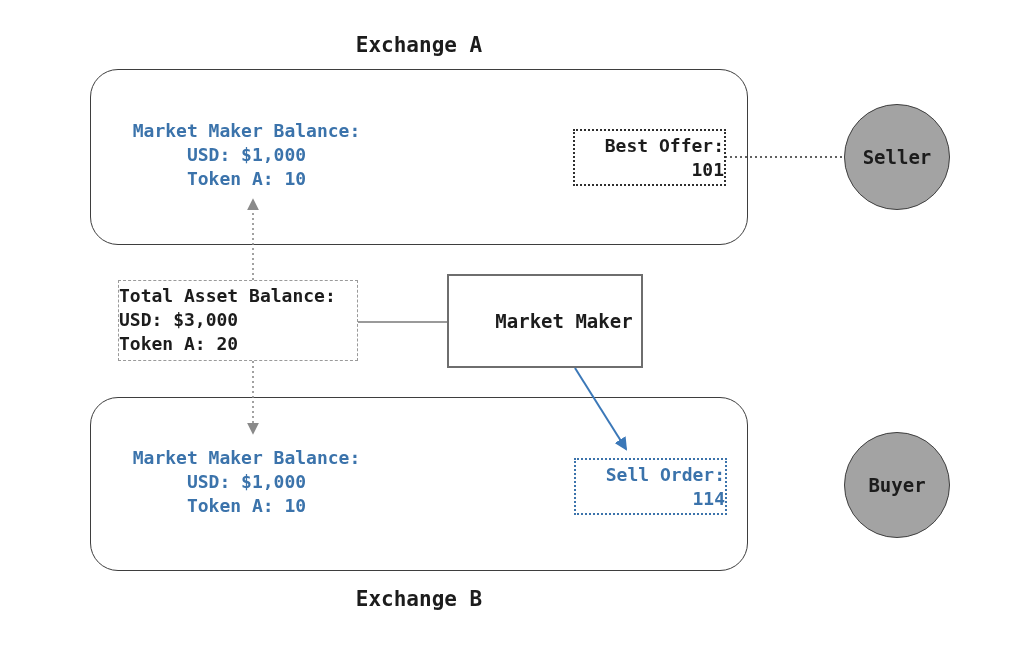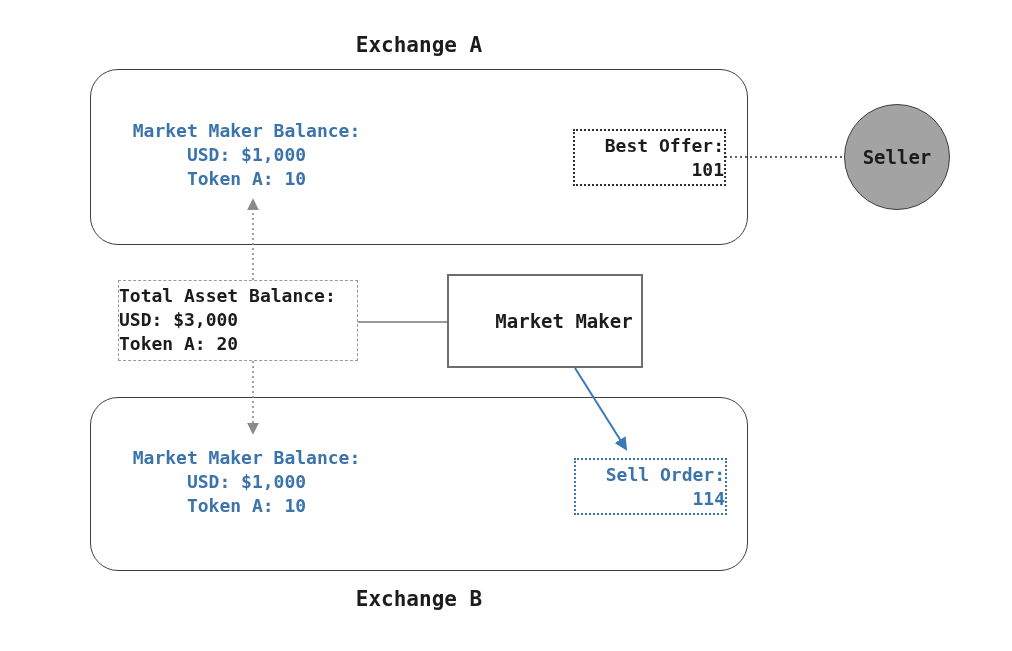--- a/index.html
+++ b/index.html
@@ -133,20 +133,23 @@
     </div>
     <div class="note-box sell-order">
       <div>Sell Order:</div>
       <div>114</div>
     </div>
   </div>
 
   <div class="circle seller">
     <span>Seller</span>
   </div>
+  <div class="circle buyer">
+    <span>Buyer</span>
+  </div>
 
   <svg class="overlay" viewBox="0 0 1012 651">
     <defs>
       <marker id="head-gray" viewBox="0 0 10 10" refX="8.5" refY="5" markerWidth="7.5" markerHeight="7.5" orient="auto-start-reverse">
         <path d="M0,0 L10,5 L0,10 z" class="head-gray"></path>
       </marker>
       <marker id="head-blue" viewBox="0 0 10 10" refX="8.5" refY="5" markerWidth="6.5" markerHeight="6.5" orient="auto-start-reverse">
         <path d="M0,0 L10,5 L0,10 z" class="head-blue"></path>
       </marker>
     </defs>

